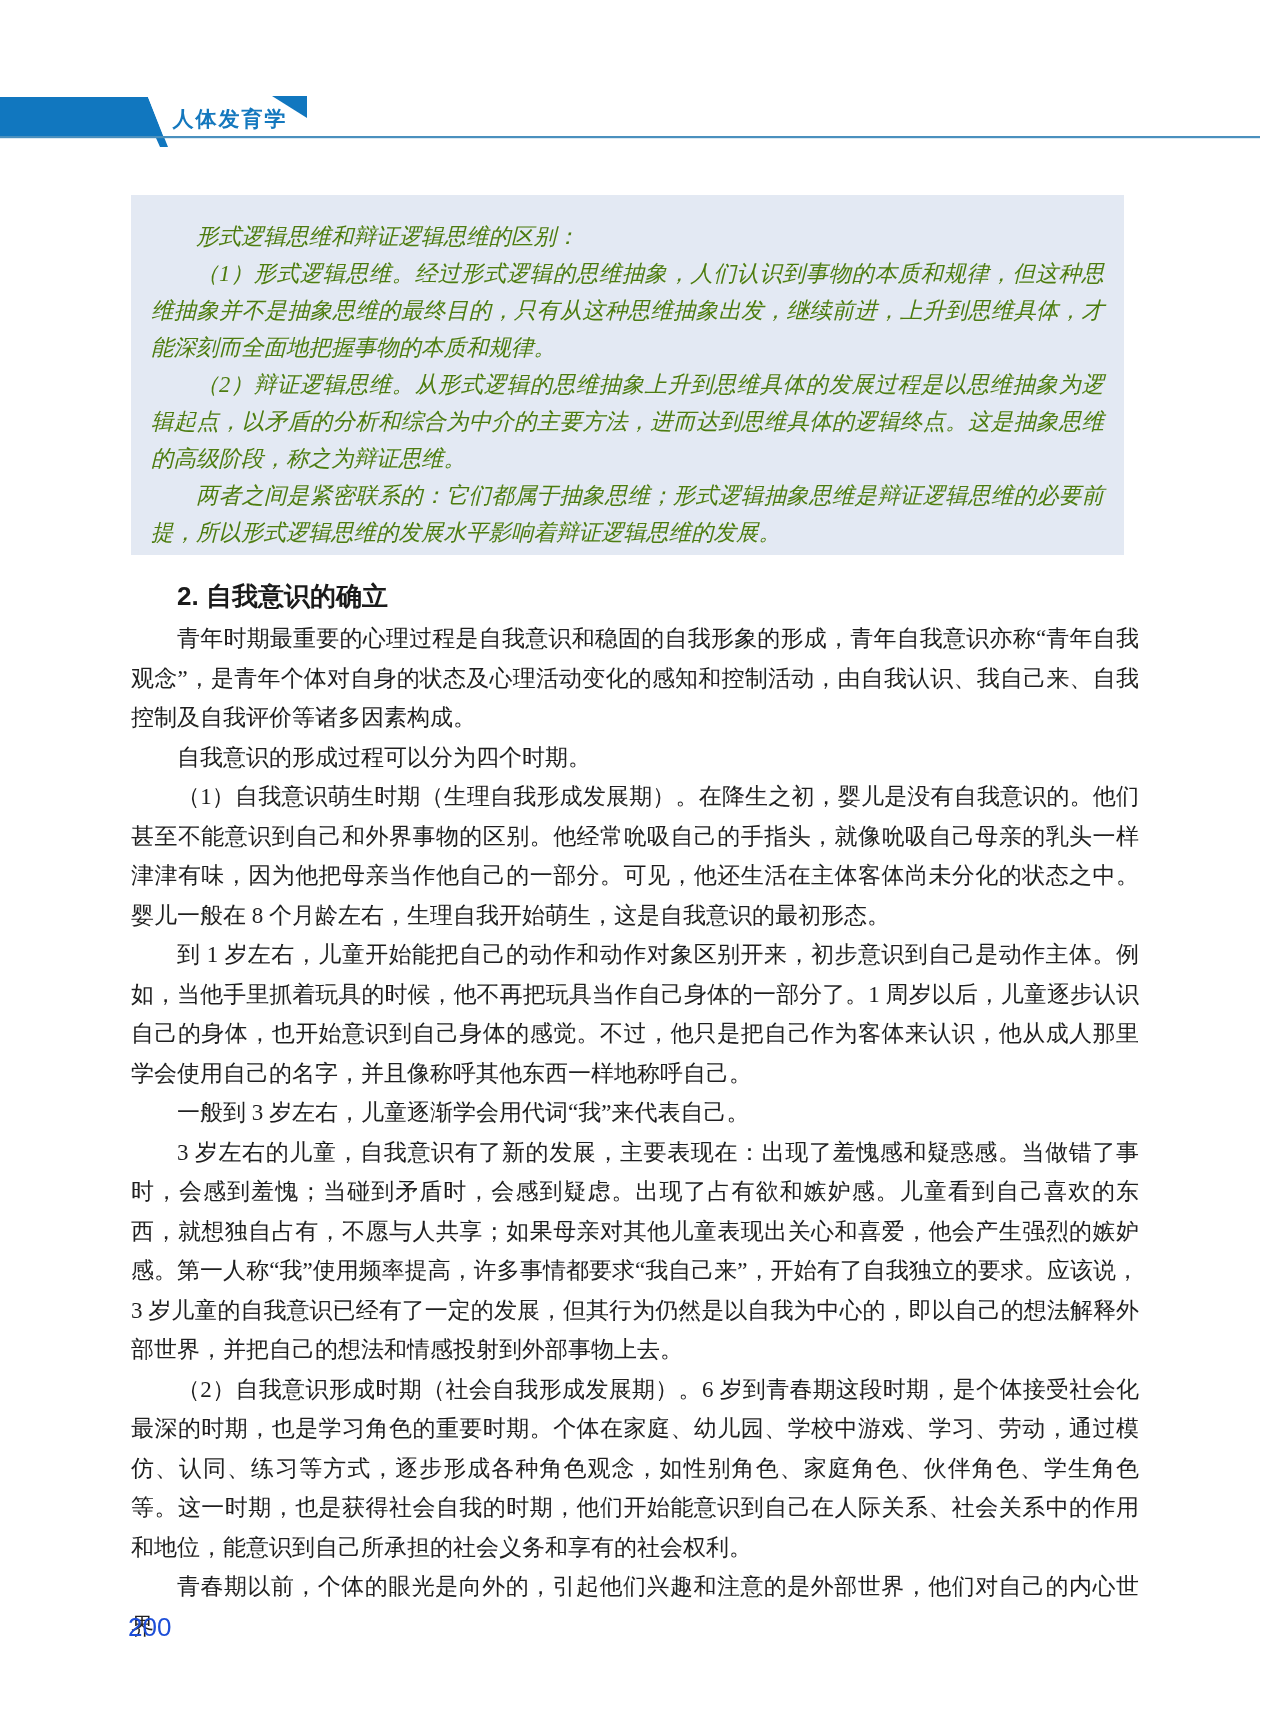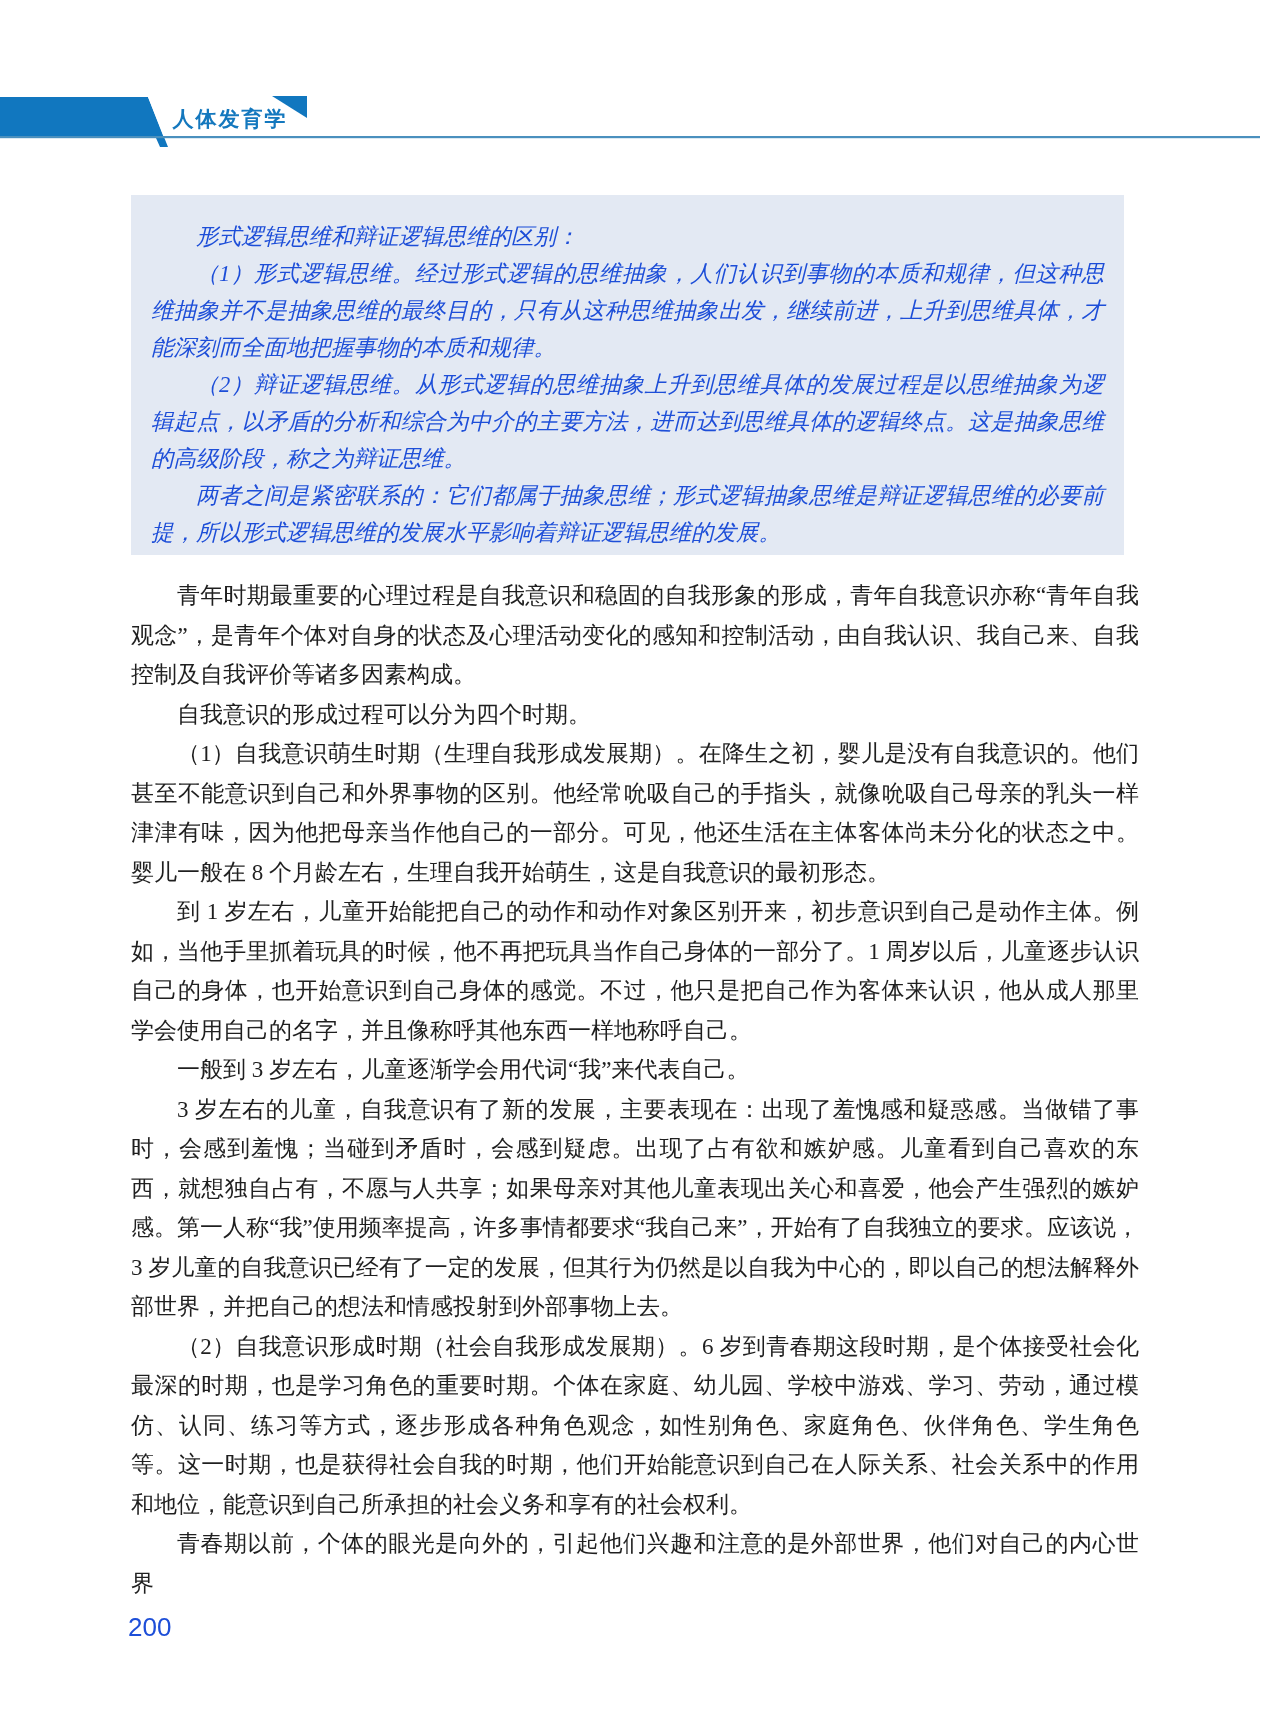--- a/index.html
+++ b/index.html
@@ -26,21 +26,21 @@
   .callout {
     position:absolute; left:131px; top:195px; width:993px; height:360px;
     background:#e3e9f3; box-sizing:border-box;
     padding:23px 20px 18px 20px;
   }
   .callout p {
     margin:0; text-indent:2em;
     font-family:"Liberation Serif","DejaVu Serif",serif;
     font-style:italic;
     font-size:22.5px; line-height:37px;
-    text-align:justify; color:#1d4ed8;
+    text-align:justify; color:#4d7c0f;
   }
 
   
   .main {
     position:absolute; left:131px; top:576px; width:1008px;
   }
   .main h3 {
     margin:0 0 3px 0; padding-left:46px;
     font-family:"Liberation Sans","DejaVu Sans",sans-serif;
     font-weight:bold; font-size:26px; line-height:40px;
@@ -79,20 +79,21 @@
   </div>
 
   <div class="callout">
     <p>形式逻辑思维和辩证逻辑思维的区别：</p>
     <p>（1）形式逻辑思维。经过形式逻辑的思维抽象，人们认识到事物的本质和规律，但这种思维抽象并不是抽象思维的最终目的，只有从这种思维抽象出发，继续前进，上升到思维具体，才能深刻而全面地把握事物的本质和规律。</p>
     <p>（2）辩证逻辑思维。从形式逻辑的思维抽象上升到思维具体的发展过程是以思维抽象为逻辑起点，以矛盾的分析和综合为中介的主要方法，进而达到思维具体的逻辑终点。这是抽象思维的高级阶段，称之为辩证思维。</p>
     <p>两者之间是紧密联系的：它们都属于抽象思维；形式逻辑抽象思维是辩证逻辑思维的必要前提，所以形式逻辑思维的发展水平影响着辩证逻辑思维的发展。</p>
   </div>
 
   <div class="main">
+    <h3>2. 自我意识的确立</h3>
     <p>青年时期最重要的心理过程是自我意识和稳固的自我形象的形成，青年自我意识亦称“青年自我观念”，是青年个体对自身的状态及心理活动变化的感知和控制活动，由自我认识、我自己来、自我控制及自我评价等诸多因素构成。</p>
     <p>自我意识的形成过程可以分为四个时期。</p>
     <p>（1）自我意识萌生时期（生理自我形成发展期）。在降生之初，婴儿是没有自我意识的。他们甚至不能意识到自己和外界事物的区别。他经常吮吸自己的手指头，就像吮吸自己母亲的乳头一样津津有味，因为他把母亲当作他自己的一部分。可见，他还生活在主体客体尚未分化的状态之中。婴儿一般在 8 个月龄左右，生理自我开始萌生，这是自我意识的最初形态。</p>
     <p>到 1 岁左右，儿童开始能把自己的动作和动作对象区别开来，初步意识到自己是动作主体。例如，当他手里抓着玩具的时候，他不再把玩具当作自己身体的一部分了。1 周岁以后，儿童逐步认识自己的身体，也开始意识到自己身体的感觉。不过，他只是把自己作为客体来认识，他从成人那里学会使用自己的名字，并且像称呼其他东西一样地称呼自己。</p>
     <p>一般到 3 岁左右，儿童逐渐学会用代词“我”来代表自己。</p>
     <p>3 岁左右的儿童，自我意识有了新的发展，主要表现在：出现了羞愧感和疑惑感。当做错了事时，会感到羞愧；当碰到矛盾时，会感到疑虑。出现了占有欲和嫉妒感。儿童看到自己喜欢的东西，就想独自占有，不愿与人共享；如果母亲对其他儿童表现出关心和喜爱，他会产生强烈的嫉妒感。第一人称“我”使用频率提高，许多事情都要求“我自己来”，开始有了自我独立的要求。应该说，3 岁儿童的自我意识已经有了一定的发展，但其行为仍然是以自我为中心的，即以自己的想法解释外部世界，并把自己的想法和情感投射到外部事物上去。</p>
     <p>（2）自我意识形成时期（社会自我形成发展期）。6 岁到青春期这段时期，是个体接受社会化最深的时期，也是学习角色的重要时期。个体在家庭、幼儿园、学校中游戏、学习、劳动，通过模仿、认同、练习等方式，逐步形成各种角色观念，如性别角色、家庭角色、伙伴角色、学生角色等。这一时期，也是获得社会自我的时期，他们开始能意识到自己在人际关系、社会关系中的作用和地位，能意识到自己所承担的社会义务和享有的社会权利。</p>
     <p>青春期以前，个体的眼光是向外的，引起他们兴趣和注意的是外部世界，他们对自己的内心世界</p>
   </div>
 

